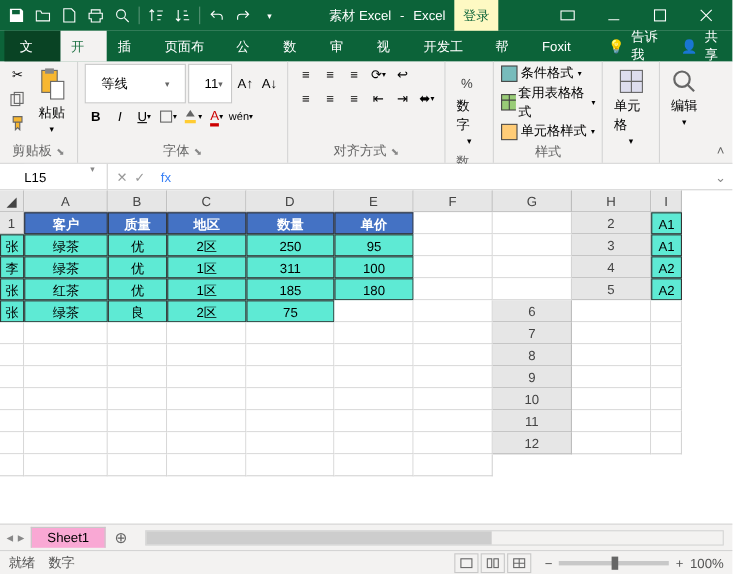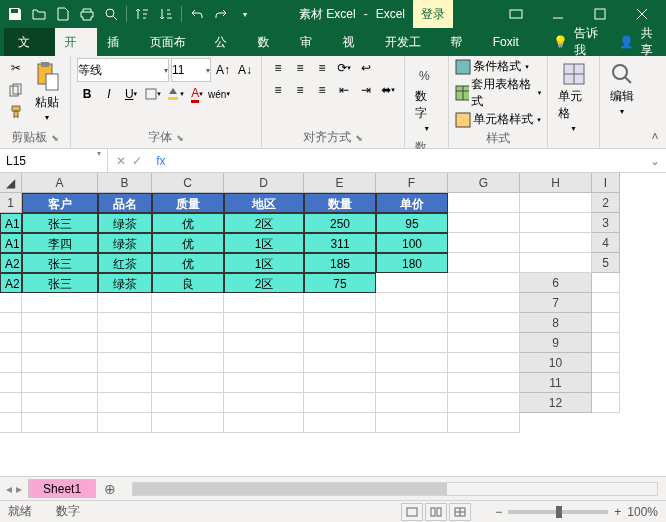--- a/index.html
+++ b/index.html
@@ -19,44 +19,44 @@
 .menu-right{margin-left:auto;display:flex;align-items:center;gap:6px}
 .ribbon-wrap{display:flex;background:#f3f2f1;border-bottom:1px solid #d4d4d4}
 .ribbon{height:92px;display:flex;flex:1}
 .grp{border-right:1px solid #d4d4d4;padding:2px 6px 0;display:flex;flex-direction:column;justify-content:space-between}
 .grp-body{display:flex;align-items:flex-start;gap:4px;flex:1}
 .grp-label{font-size:11px;color:#666;text-align:center;padding:2px 0;display:flex;justify-content:center;align-items:center;gap:4px}
 .dlg{font-size:9px;color:#888;cursor:pointer}
 .big-btn{display:flex;flex-direction:column;align-items:center;justify-content:center;padding:4px;cursor:pointer;gap:2px}
 .col{display:flex;flex-direction:column;gap:2px}
 .row{display:flex;gap:2px;align-items:center}
-.dd{border:1px solid #c8c8c8;background:#fff;height:24px;display:flex;align-items:center;padding:0 0;cursor:pointer}
+.dd{border:1px solid #c8c8c8;background:#fff;height:36px;display:flex;align-items:center;padding:0 14px;cursor:pointer}
 .dd .caret{margin-left:auto;font-size:8px;color:#666}
 .sq{width:20px;height:20px;display:flex;align-items:center;justify-content:center;cursor:pointer;border:1px solid transparent}
 .collapse{width:22px;display:flex;align-items:flex-end;justify-content:center;padding-bottom:4px;cursor:pointer;color:#666}
 .namebox-row{height:24px;border-bottom:1px solid #d4d4d4;display:flex;align-items:center;background:#fff}
-.namebox{width:108px;border-right:1px solid #d4d4d4;padding:0 6px;display:flex;height:100%}
+.namebox{width:98px;border-right:1px solid #d4d4d4;padding:0 22px;display:flex;height:100%}
 .namebox input{border:none;outline:none;width:60px}
 .fx-btns{display:flex;align-items:center;gap:6px;padding:0 8px;color:#999}
 .fx-label{color:#3b82f6;padding:0 6px}
 .formula{flex:1;padding:0 6px}
 .sheet-area{flex:1;overflow:hidden;position:relative;display:flex;flex-direction:column}
 .grid{display:grid;grid-template-columns:22px 76px 54px 72px 80px 72px 72px 72px 72px 28px}
 .hdr{background:#e6e6e6;border-right:1px solid #bdbdbd;border-bottom:1px solid #bdbdbd;text-align:center;height:20px;line-height:20px;color:#444;cursor:pointer}
 .rh{background:#e6e6e6;border-right:1px solid #bdbdbd;border-bottom:1px solid #bdbdbd;text-align:center;height:20px;line-height:20px;color:#444;cursor:pointer}
 .cell{border-right:1px solid #d4d4d4;border-bottom:1px solid #d4d4d4;height:20px;line-height:20px;padding:0 4px;text-align:center;cursor:cell;background:#fff}
 .th{background:#4472c4;color:#fff;border:1px solid #333;font-weight:bold}
 .td{border:1px solid #333;background:#5eead4}
 .sheettabs{height:24px;border-top:1px solid #d4d4d4;display:flex;align-items:center;background:#f3f2f1}
 .nav-arrows{display:flex;padding:0 6px;gap:4px;color:#888}
 .sheet-tab{background:#f9a8d4;border:1px solid #c8c8c8;border-bottom:none;padding:2px 14px;cursor:pointer}
 .add-sheet{padding:0 8px;color:#666;cursor:pointer;font-size:14px}
 .hscroll{flex:1;margin:0 8px;height:14px;background:#f3f2f1;border:1px solid #d4d4d4;position:relative}
 .hscroll-thumb{position:absolute;left:0;width:60%;height:100%;background:#cdcdcd}
-.statusbar{height:22px;background:#f3f2f1;border-top:1px solid #d4d4d4;display:flex;align-items:center;padding:0 8px;color:#555;gap:24px}
+.statusbar{height:22px;background:#f3f2f1;border-top:1px solid #d4d4d4;display:flex;align-items:center;padding:0 8px;color:#555;gap:12px}
 .view-btns{display:flex;gap:2px;margin-left:auto}
 .vb{width:22px;height:18px;border:1px solid #c8c8c8;display:flex;align-items:center;justify-content:center;cursor:pointer}
 .zoom{display:flex;align-items:center;gap:6px}
 .zslider{width:100px;height:4px;background:#c8c8c8;position:relative}
 .zthumb{position:absolute;left:48px;top:-4px;width:6px;height:12px;background:#666}
 svg{display:block}
 </style>
 </head>
 <body>
 
@@ -372,21 +372,20 @@
       <div class="hdr">B</div>
       <div class="hdr">C</div>
       <div class="hdr">D</div>
       <div class="hdr">E</div>
       <div class="hdr">F</div>
       <div class="hdr">G</div>
       <div class="hdr">H</div>
       <div class="hdr">I</div>
       <div class="rh">1</div>
       <div class="cell th">客户</div>
-      <div class="cell th">品名</div>
       <div class="cell th">质量</div>
       <div class="cell th">地区</div>
       <div class="cell th">数量</div>
       <div class="cell th">单价</div>
       <div class="cell"></div>
       <div class="cell"></div>
       <div class="rh">2</div>
       <div class="cell td">A1</div>
       <div class="cell td">张三</div>
       <div class="cell td">绿茶</div>

